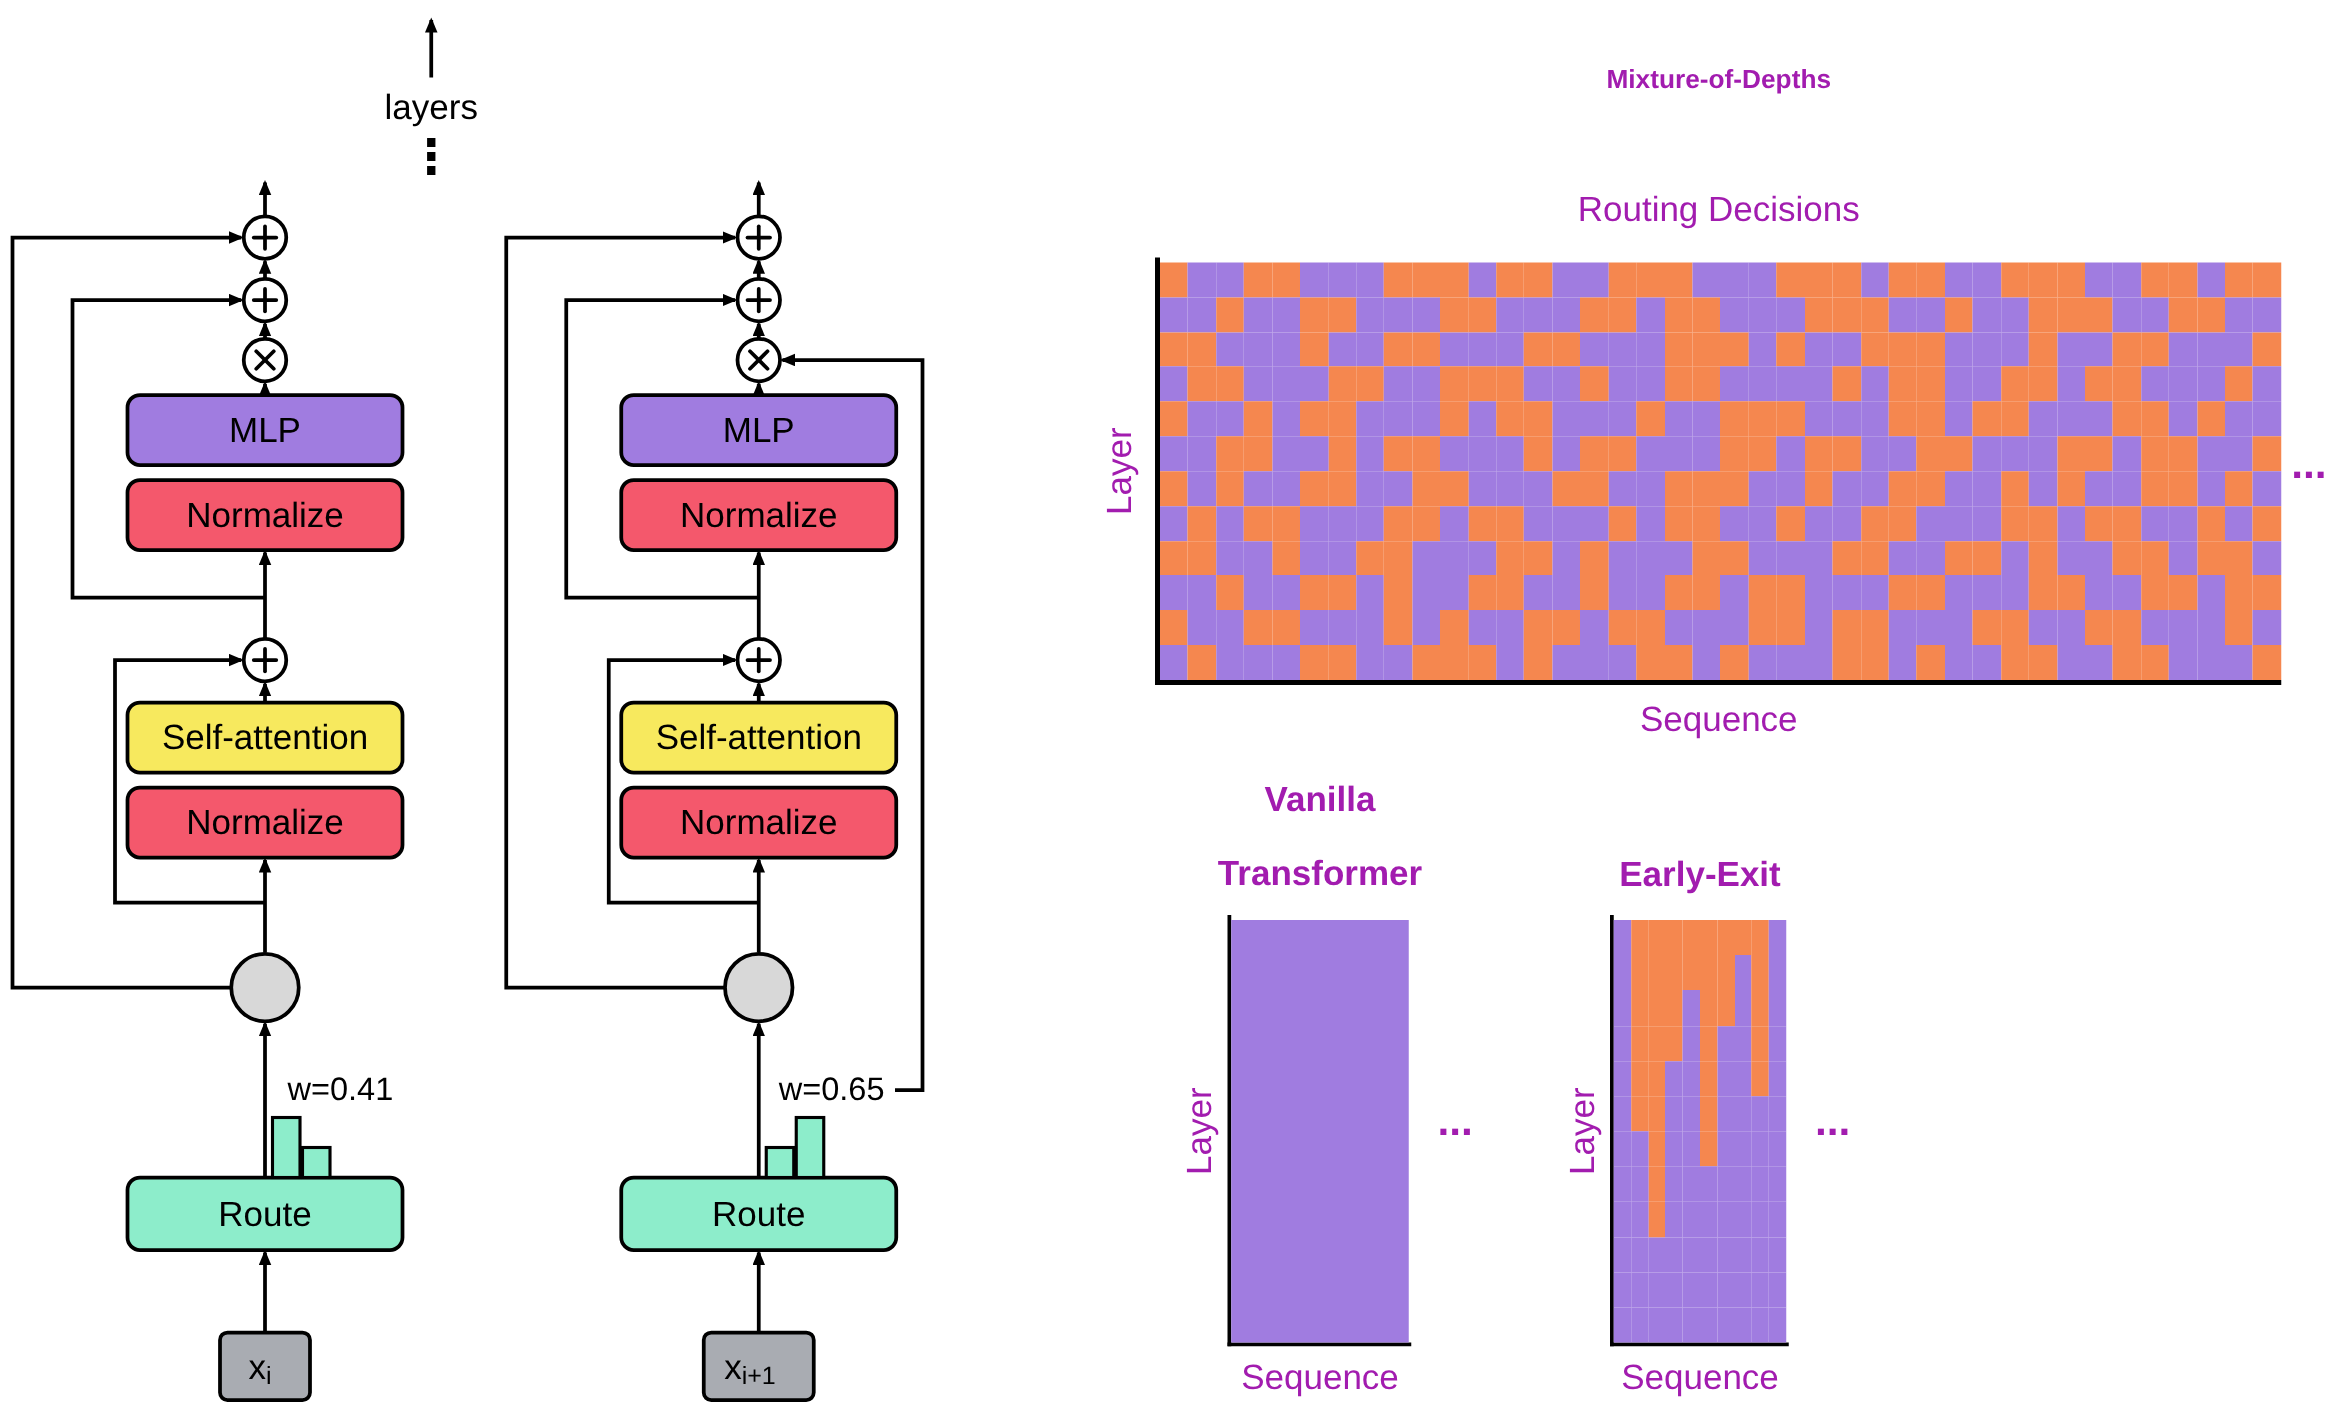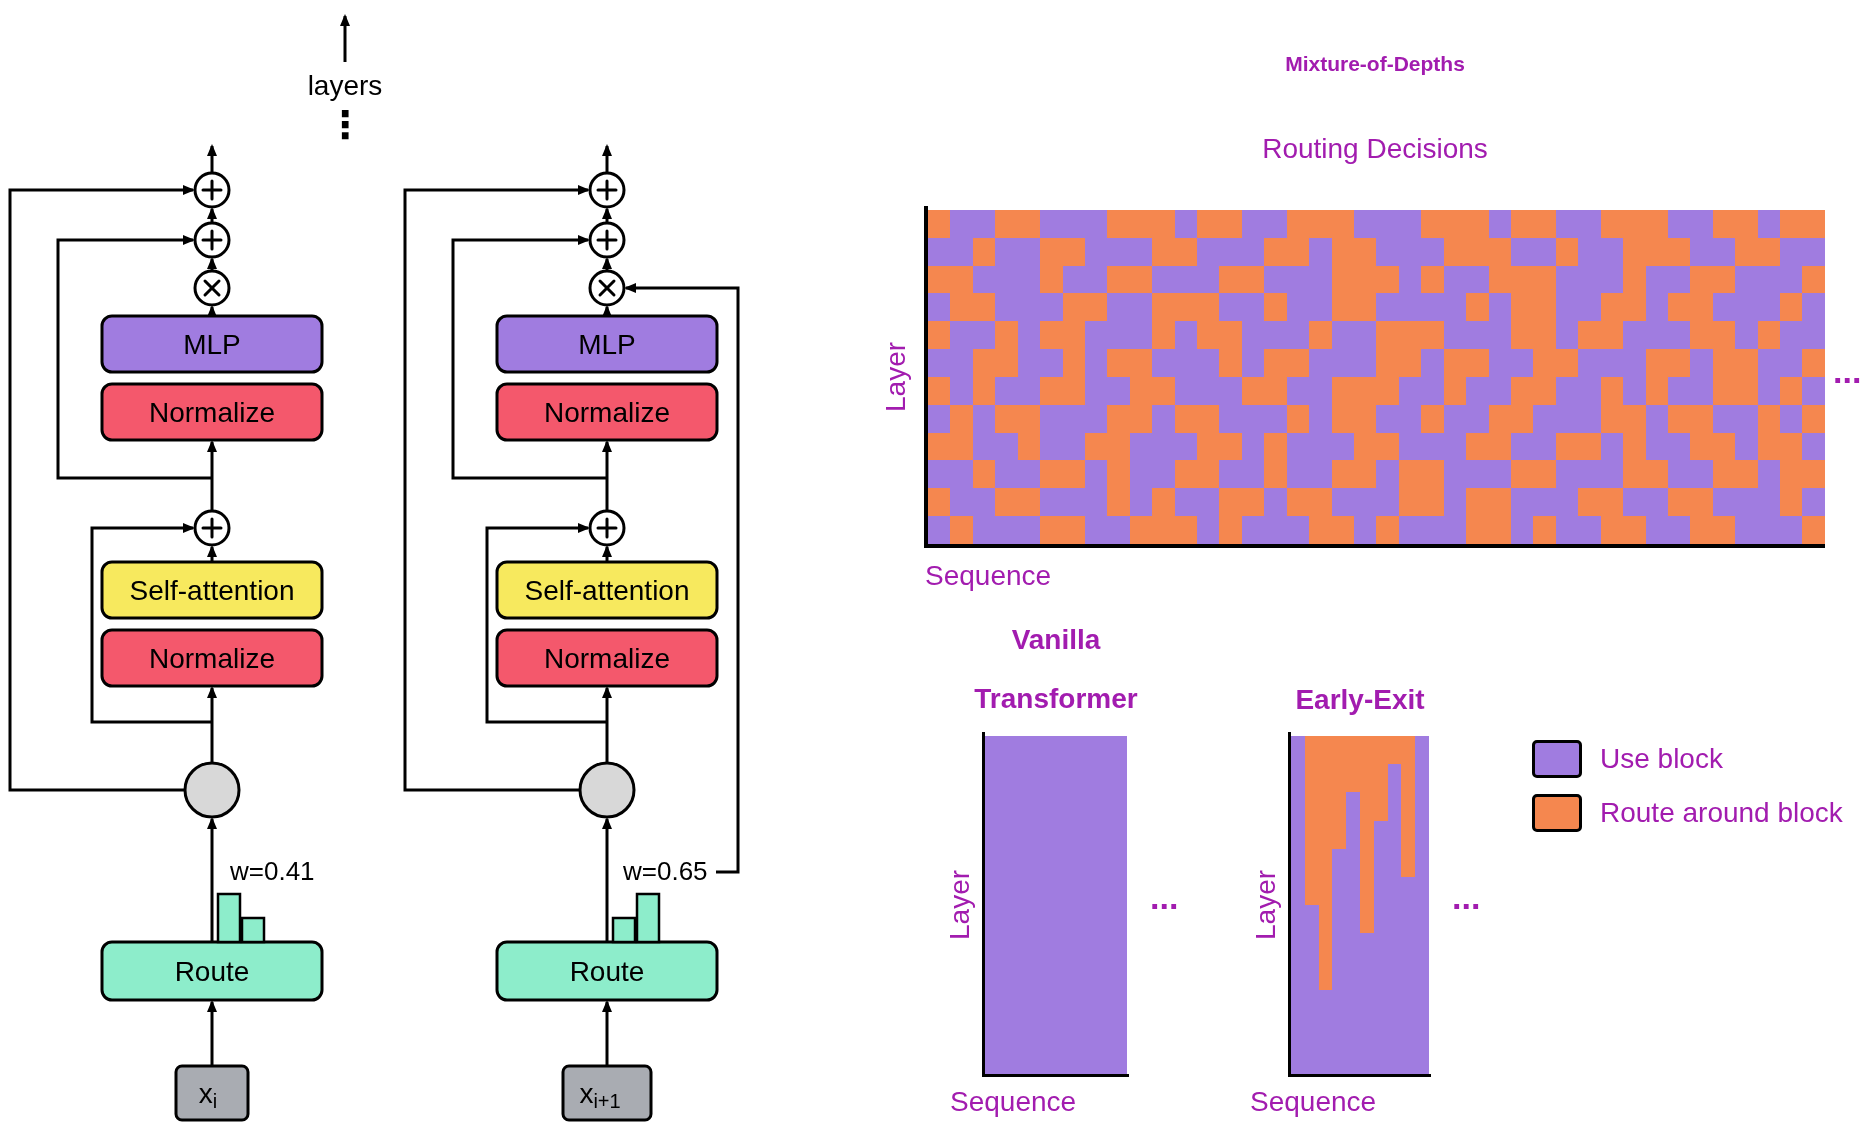--- a/index.html
+++ b/index.html
@@ -24,31 +24,31 @@
   .hist-bar{fill:var(--mint);stroke:#000;stroke-width:2.5;}
   .box-label{font-size:28px;text-anchor:middle;dominant-baseline:central;fill:#000;}
   .sub{font-size:20px;}
   .w-label{font-size:26px;fill:#000;}
   .plain-label{font-size:28px;text-anchor:middle;fill:#000;}
   .dots-label{font-size:38px;font-weight:bold;text-anchor:middle;fill:#000;}
 
   
   .abs{position:absolute;}
   .panel-title{font-weight:bold;font-size:21px;text-align:center;}
-  .panel-subtitle{font-size:28px;text-align:center;}
+  .panel-subtitle{font-size:28px;text-align:center;margin-top:19px;}
   .axis{position:absolute;background:#000;}
   .heatmap{position:absolute;display:flex;flex-direction:column;}
   .hm-row{flex:1;display:flex;}
   .hm-cell{flex:1;}
   .hm-cell.use{background:var(--purple);}
   .hm-cell.route{background:var(--orange);}
   .solid-fill{position:absolute;background:var(--purple);}
   .vlabel{position:absolute;display:flex;align-items:center;justify-content:center;
           writing-mode:vertical-rl;transform:rotate(180deg);font-size:28px;}
-  .xlabel{position:absolute;font-size:28px;}
+  .xlabel{position:absolute;text-align:center;font-size:28px;}
   .ellipsis{position:absolute;font-size:34px;font-weight:bold;}
   .sub-title{position:absolute;font-weight:bold;font-size:28px;text-align:center;line-height:1.25;}
   .legend{position:absolute;display:flex;flex-direction:column;gap:16px;}
   .legend-row{display:flex;align-items:center;gap:18px;}
   .swatch{width:44px;height:32px;border:3px solid #000;border-radius:5px;}
   .swatch-use{background:var(--purple);}
   .swatch-route{background:var(--orange);}
   .legend-label{font-size:28px;}
 </style>
 </head>
@@ -872,24 +872,14 @@
         <div class="hm-cell use"></div>
         <div class="hm-cell use"></div>
         <div class="hm-cell use"></div>
         <div class="hm-cell use"></div>
       </div>
     </div>
   <div class="vlabel" style="left:1248px;top:736px;width:36px;height:338px;">Layer</div>
   <div class="xlabel" style="left:1250px;top:1086px;width:220px;">Sequence</div>
   <div class="ellipsis" style="left:1452px;top:878px;">...</div>
 
-  <div class="legend" style="left:1532px;top:740px;">
-    <div class="legend-row">
-      <div class="swatch swatch-use"></div>
-      <div class="legend-label">Use block</div>
-    </div>
-    <div class="legend-row">
-      <div class="swatch swatch-route"></div>
-      <div class="legend-label">Route around block</div>
-    </div>
-  </div>
 
 </div>
 
 </body></html>

